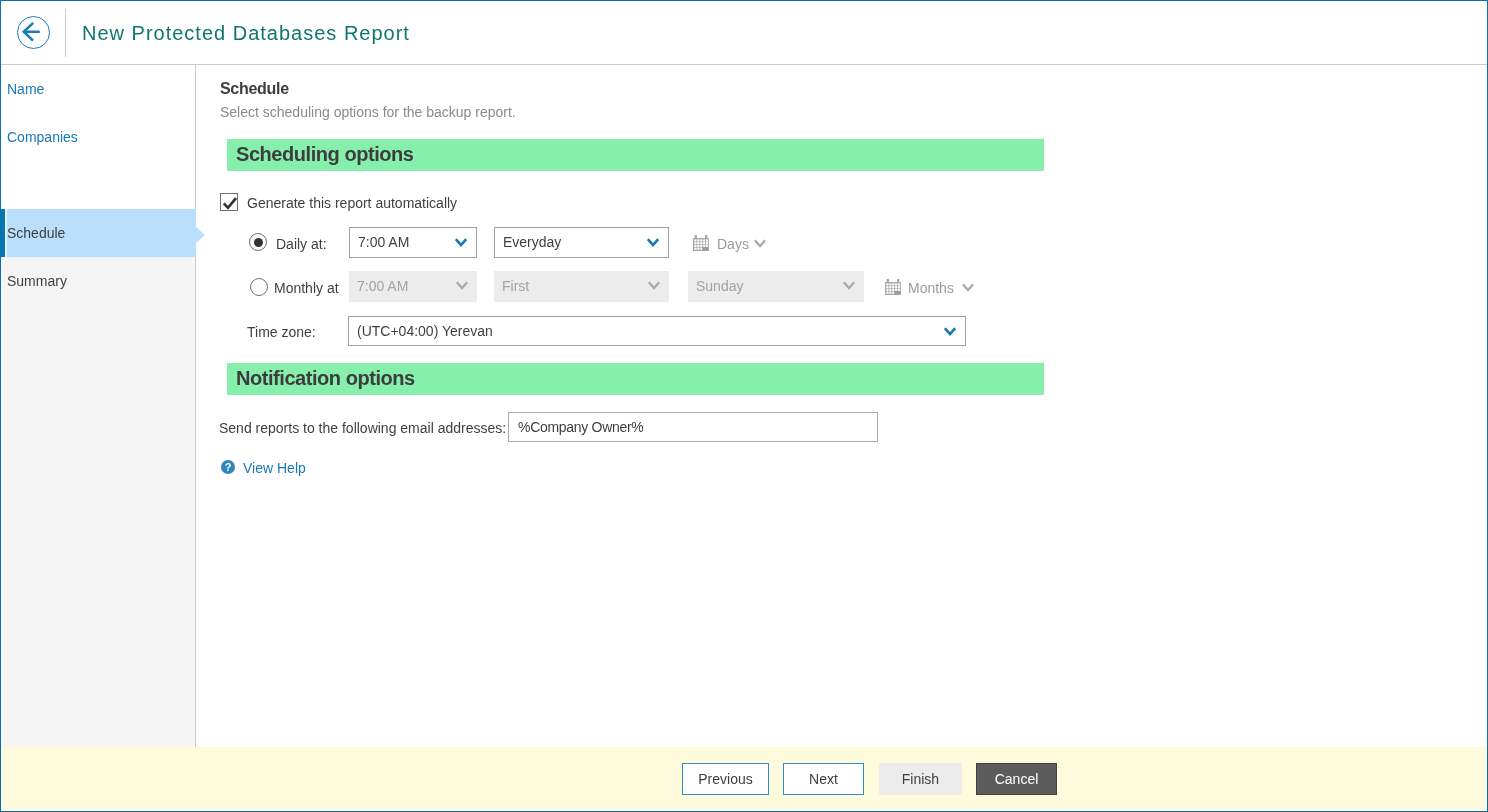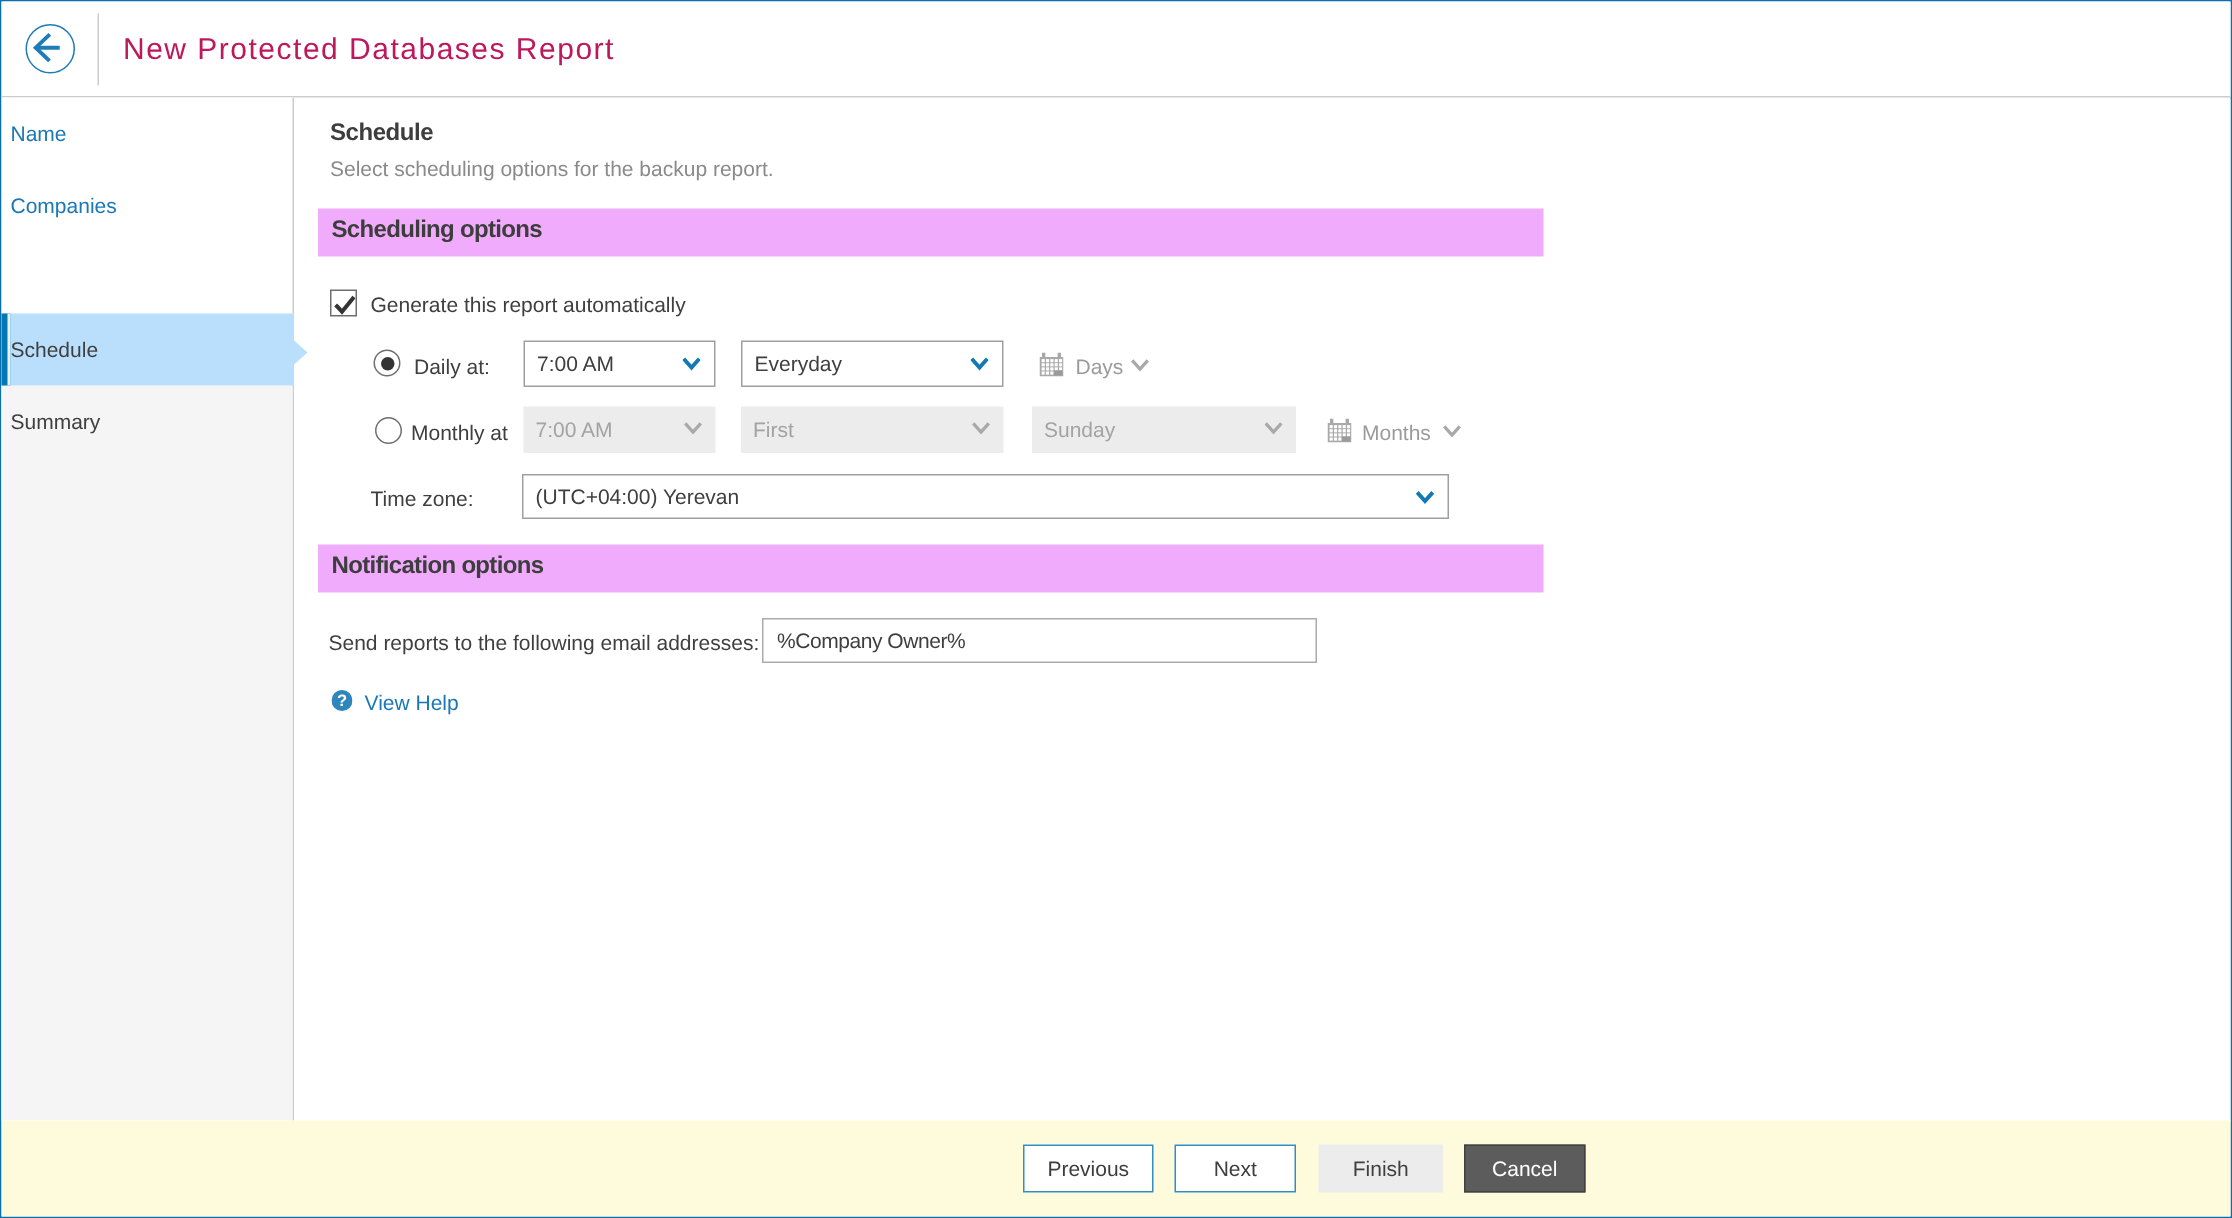--- a/index.html
+++ b/index.html
@@ -4,35 +4,35 @@
 <style>
   * { margin:0; padding:0; box-sizing:border-box; }
   html,body { width:1488px; height:812px; font-family:"Liberation Sans", sans-serif; }
   body { position:relative; background:#fff; overflow:hidden; }
   .window { position:absolute; left:0; top:0; width:1488px; height:812px; border:1px solid #0a70ad; background:#fff; }
   
   .header { position:absolute; left:0; top:0; width:1486px; height:64px; background:#fff; border-bottom:1px solid #cccccc; }
   .backbtn { position:absolute; left:16px; top:15px; width:33px; height:33px; border:1.6px solid #1e7cb8; border-radius:50%; }
   .backbtn svg { position:absolute; left:0; top:0.2px; }
   .hsep { position:absolute; left:64px; top:8px; width:1px; height:48px; background:#cccccc; }
-  .title { position:absolute; left:81px; top:0; height:61px; line-height:64px; font-size:20px; letter-spacing:1px; color:#be185d; }
+  .title { position:absolute; left:81px; top:0; height:61px; line-height:64px; font-size:20px; letter-spacing:1px; color:#0f766e; }
   
   .sidebar { position:absolute; left:0; top:64px; width:195px; height:682px; background:#fff; border-right:1px solid #cccccc; }
   .sb-gray { position:absolute; left:0; top:192px; width:194px; height:490px; background:#f5f5f5; }
   .sb-item { position:absolute; left:0; width:194px; height:48px; line-height:48px; padding-left:6px; font-size:14px; }
   .sb-link { color:#1a78b6; }
   .sb-active { background:#b9dffc; color:#3f3f3f; width:195px; }
   .sb-activebar { position:absolute; left:0; top:208px; width:6px; height:48px; background:#0478b2; border-right:2px solid #e9f3fc; z-index:3; }
   .sb-arrow { position:absolute; left:194px; top:225px; width:0; height:0; border-left:10px solid #b9dffc; border-top:9px solid transparent; border-bottom:9px solid transparent; z-index:3; }
   .sb-dark { color:#3f3f3f; }
   
   .content { position:absolute; left:196px; top:65px; width:1290px; height:682px; background:#fff; }
   .c-head { position:absolute; left:23px; top:14px; font-size:16px; font-weight:bold; letter-spacing:-0.3px; color:#3d3d3d; }
   .c-sub { position:absolute; left:23px; top:38px; font-size:14px; color:#8a8a8a; }
-  .secbar { position:absolute; left:15px; width:817px; height:32px; background:#f0abfc; line-height:30px; padding-left:9px; font-size:16px; font-weight:bold; letter-spacing:-0.45px; color:#3d3d3d; }
+  .secbar { position:absolute; left:30px; width:817px; height:32px; background:#86efac; line-height:30px; padding-left:9px; font-size:20px; font-weight:bold; letter-spacing:-0.45px; color:#3d3d3d; }
   .row-label { position:absolute; font-size:14px; color:#3f3f3f; }
   .cb { position:absolute; left:23px; top:127px; width:18px; height:18px; border:1px solid #6e6e6e; background:#fff; }
   .radio { position:absolute; width:18px; height:18px; border:1px solid #6f6f6f; border-radius:50%; background:#fff; }
   .radio.sel::after { content:""; position:absolute; left:3.5px; top:3.5px; width:9px; height:9px; background:#333; border-radius:50%; }
   .dd { position:absolute; height:30px; font-size:14px; line-height:28px; }
   .dd-en { background:#fff; border:1px solid #9f9f9f; color:#3f3f3f; }
   .dd-dis { background:#ececec; color:#a3a3a3; }
   .dd .txt { position:absolute; left:8px; top:0; line-height:29px; }
   .dd-dis .txt { line-height:31px; }
   .chev { position:absolute; }

